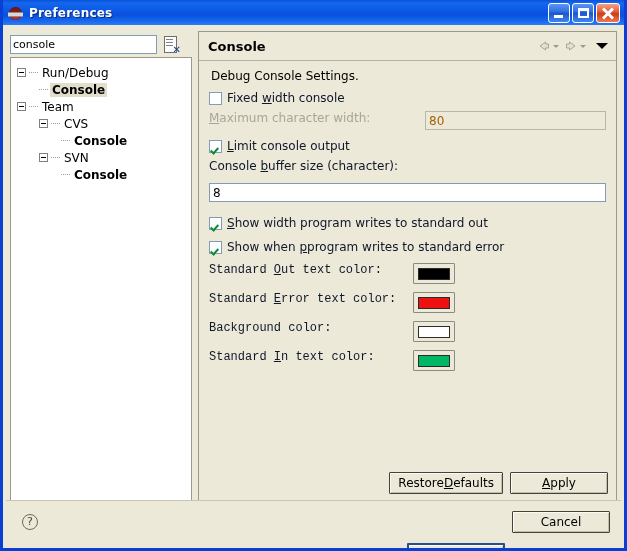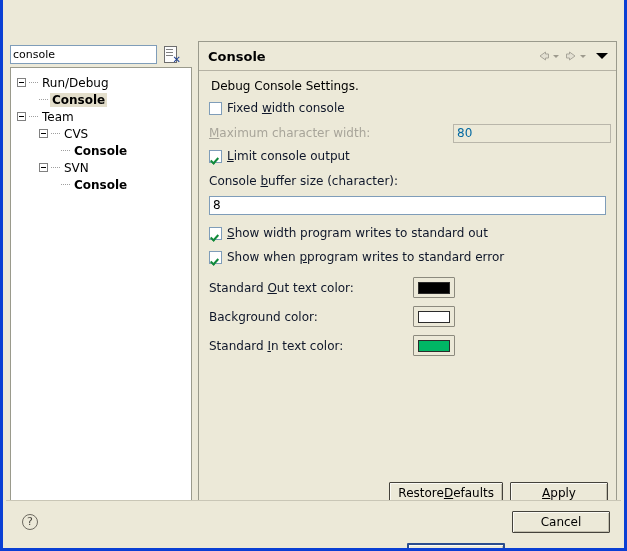--- a/index.html
+++ b/index.html
@@ -108,21 +108,21 @@
 
   
   .dlg-body {
     position: absolute;
     left: 3px; right: 3px; top: 25px; bottom: 3px;
     background: #ece9d8;
   }
 
   .top-area {
     position: absolute;
-    left: 4px; right: 4px; top: 16px;
+    left: 4px; right: 4px; top: 6px;
     height: 472px;
   }
 
   
   .left-col {
     position: absolute;
     left: 0; top: 0;
     width: 182px;
     bottom: 0;
   }
@@ -310,44 +310,45 @@
     border-width: 0 2px 2px 0;
     transform: rotate(42deg);
   }
   .lbl {
     font-size: 12px;
     color: #0f172a;
   }
   .lbl.dim { color: #a8a59a; }
   .u { text-decoration: underline; }
 
-  .fieldrow { display: flex; align-items: center; height: 24px; gap: 28px; }
+  .fieldrow { display: flex; align-items: flex-start; height: 24px; }
   .fieldrow .lbl { width: 216px; flex: none; }
   .txtin {
     flex: 1;
     height: 19px;
     box-sizing: border-box;
     border: 1px solid #7f9db9;
     background: #ffffff;
     font-family: "DejaVu Sans", "Liberation Sans", sans-serif;
     font-size: 12px;
     color: #000;
     padding: 1px 3px;
     outline: none;
   }
   .txtin.disabled {
     background: #ece9d8;
     border-color: #b9b6aa;
-    color: #0369a1;
+    color: #a16207;
   }
 
   .colorrow {
     display: flex;
-    align-items: center;
+    align-items: flex-start;
     height: 29px;
+    font-family: Liberation Mono, monospace;
   }
   .colorrow .lbl { width: 204px; flex: none; }
   .swatch-btn {
     width: 42px; height: 21px;
     box-sizing: border-box;
     border: 1px solid #8c8a7e;
     background: #ece9d8;
     display: flex;
     align-items: center;
     justify-content: center;
@@ -415,20 +416,39 @@
     border: 2px solid #2a4d8f;
     box-shadow: inset 1px 1px 0 #fbfaf4, inset -1px -1px 0 #c2bfae;
     margin-top: 32px;
   }
 </style>
 </head>
 <body>
 
 <div id="window">
 
+  <div class="titlebar">
+    <div class="title-icon">
+      <div class="globe"></div>
+      <div class="band"></div>
+    </div>
+    <div class="title-text">Preferences</div>
+    <div class="win-btns">
+      <div class="wbtn">
+          <div class="min-bar"></div>
+        </div>
+      <div class="wbtn">
+          <div class="max-box"></div>
+        </div>
+      <div class="wbtn close">
+          <div class="x1"></div>
+          <div class="x2"></div>
+        </div>
+    </div>
+  </div>
 
   <div class="dlg-body">
     <div class="top-area">
 
       <div class="left-col">
         <div class="filter-row">
           <input class="filter-input" type="text" value="console" style="">
           <div class="clear-filter-icon">
             <div class="cfi-page"></div>
             <div class="cfi-line" style="top:4px"></div>
@@ -550,20 +570,26 @@
 
           <div style="height:3px"></div>
 
           <div class="colorrow">
             <span class="lbl"><span>Standard </span><span class="u">O</span><span>ut text color:</span></span>
             <div class="swatch-btn">
               <div class="swatch-inner" id="sw0" style="background: rgb(0, 0, 0);"></div>
             </div>
           </div>
 
+          <div class="colorrow">
+            <span class="lbl"><span>Standard </span><span class="u">E</span><span>rror text color:</span></span>
+            <div class="swatch-btn">
+              <div class="swatch-inner" id="sw1" style="background: rgb(238, 17, 17);"></div>
+            </div>
+          </div>
 
           <div class="colorrow">
             <span class="lbl"><span>Back</span><span class="u">g</span><span>round color:</span></span>
             <div class="swatch-btn">
               <div class="swatch-inner" id="sw3" style="background: rgb(255, 255, 255);"></div>
             </div>
           </div>
 
           <div class="colorrow">
             <span class="lbl"><span>Standard </span><span class="u">I</span><span>n text color:</span></span>

